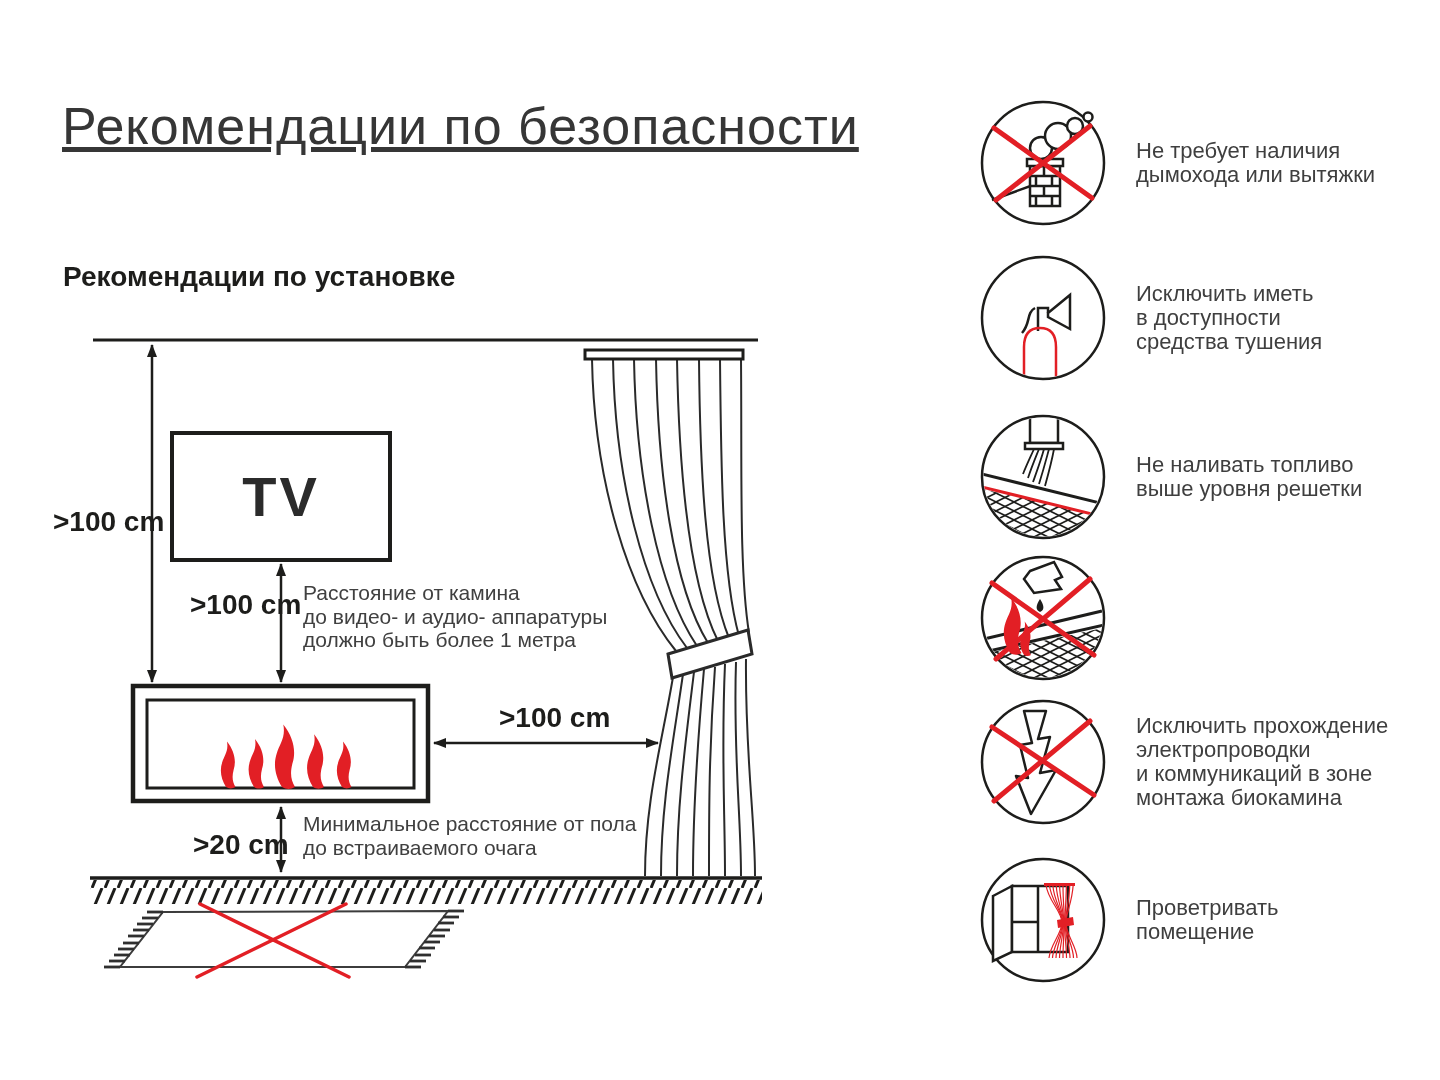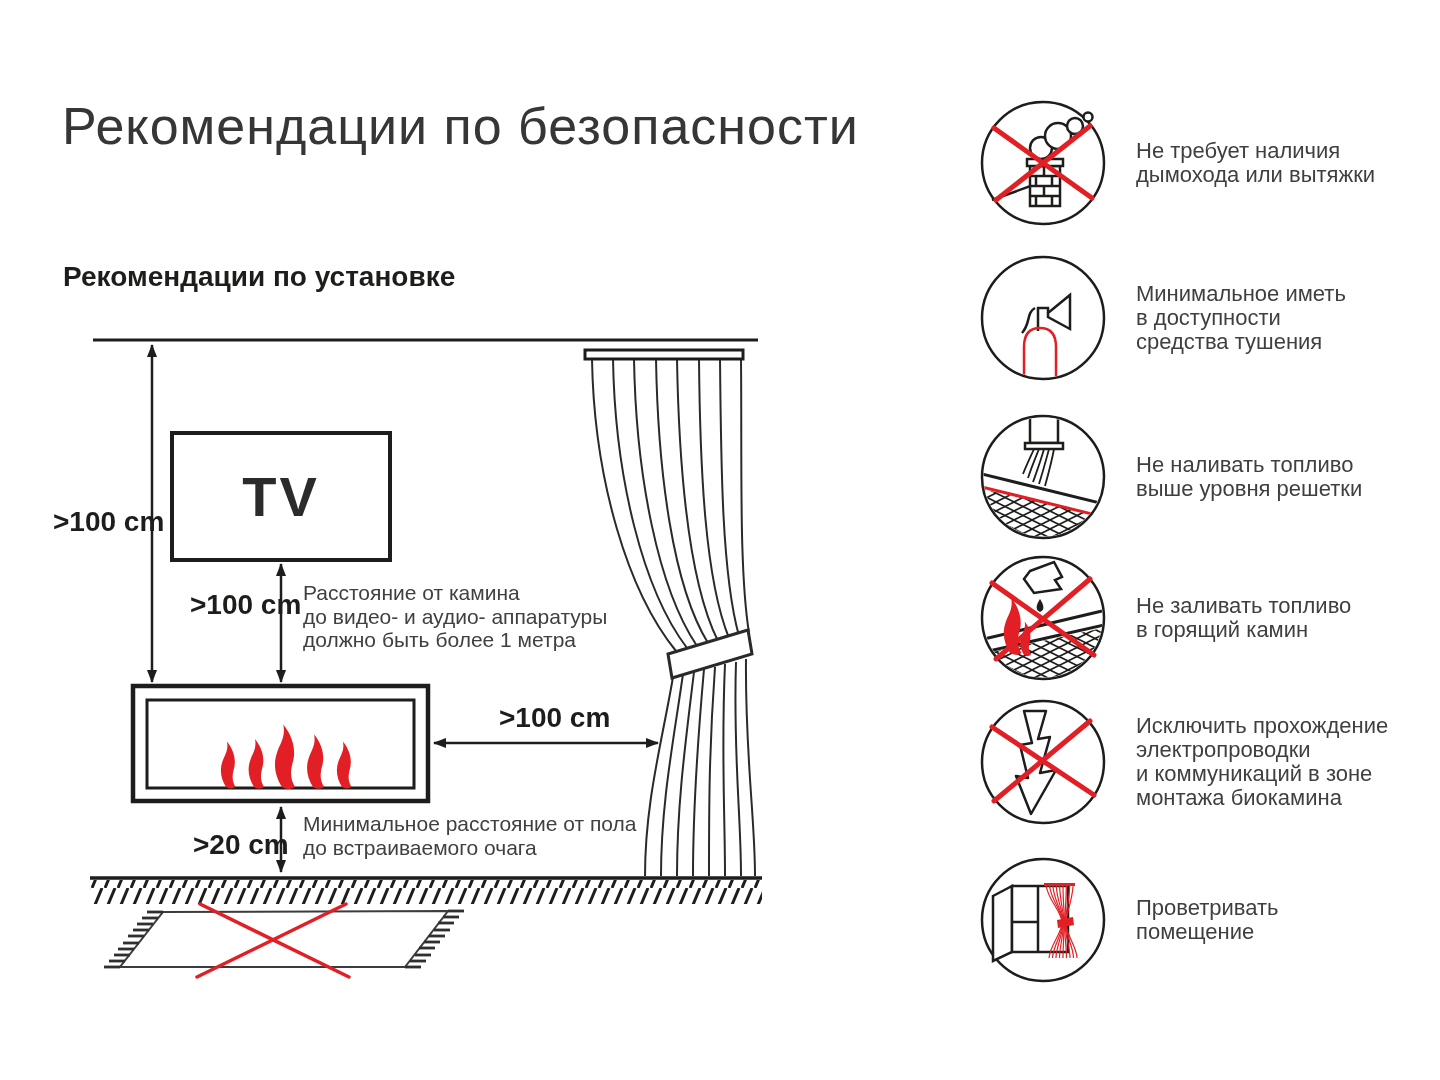--- a/index.html
+++ b/index.html
@@ -1,19 +1,19 @@
 <!DOCTYPE html>
 <html><head>
 <meta charset="utf-8">
 <style>
   html,body{margin:0;padding:0;background:#fff;}
   #page{position:relative;width:1440px;height:1080px;background:#ffffff;overflow:hidden;
         font-family:"Liberation Sans","DejaVu Sans",sans-serif;}
   .abs{position:absolute;}
-  #title{left:62px;top:96px;font-size:52px;font-weight:300;color:#363636;letter-spacing:1px;}
+  #title{left:62px;top:96px;font-size:52px;font-weight:300;color:#363636;letter-spacing:1px;text-decoration:underline;}
   #subtitle{left:63px;top:261px;font-size:28px;font-weight:700;color:#1d1d1b;}
   .dim-label{font-size:28px;font-weight:700;color:#1d1d1b;white-space:nowrap;}
   .note{font-size:21px;line-height:23.5px;color:#404040;white-space:pre-line;}
   #tv-label{left:172px;top:433px;width:218px;height:127px;display:flex;align-items:center;justify-content:center;
             font-size:56px;font-weight:700;color:#2b2b2b;letter-spacing:3px;}
   .safety-row{position:absolute;left:978px;display:flex;align-items:center;height:130px;}
   .safety-row svg{flex:0 0 auto;}
   .item-text{margin-left:28px;font-size:22px;line-height:24px;color:#3f3f3f;white-space:pre-line;}
   svg{display:block;}
 </style>
@@ -168,21 +168,21 @@
           </clipPath>
         </defs>
       <circle cx="65" cy="65" r="61" fill="#fff" stroke="#1d1d1b" stroke-width="2.5"></circle>
       <g clip-path="url(#c2)">
         <path d="M57,55 C48,60 53,70 44,80" stroke="#1d1d1b" stroke-width="2.5" fill="none"></path>
         <path d="M60,78 L60,55 L70,55 L70,60" stroke="#1d1d1b" stroke-width="2.5" fill="#fff"></path>
         <path d="M70,60 L92,42 L92,76 L70,64 Z" fill="#fff" stroke="#1d1d1b" stroke-width="2.5"></path>
         <path d="M46,124 L46,94 C46,81 52,75 62,75 C72,75 78,81 78,94 L78,124" fill="none" stroke="#e21f25" stroke-width="2.5"></path>
       </g>
     </svg>
-    <div class="item-text">Минимальное иметь
+    <div class="item-text">Исключить иметь
 в доступности
 средства тушения</div>
   </div>
 
   <div class="safety-row" style="top:412px">
     <svg width="130" height="130" viewBox="0 0 130 130">
       <defs>
           <clipPath id="c3">
             <circle cx="65" cy="65" r="59.5"></circle>
           </clipPath>
@@ -222,22 +222,20 @@
         <use href="#flame" transform="translate(32,100) scale(1.15)" fill="#e21f25"></use>
         <use href="#flame" transform="translate(46,102) scale(0.7)" fill="#e21f25"></use>
         <path d="M52,18 L76,9 L84,24 L77,27 L83,36 L56,40 L46,26 Z" fill="#fff" stroke="#1d1d1b" stroke-width="2.5"></path>
         <path d="M62,46 C58,52 57,57 62,59 C67,57 66,52 62,46 Z" fill="#1d1d1b"></path>
       </g>
       <g stroke="#e21f25" stroke-width="5" stroke-linecap="round">
         <line x1="14" y1="30" x2="116" y2="102"></line>
           <line x1="112" y1="26" x2="18" y2="106"></line>
       </g>
     </svg>
-    <div class="item-text">Не заливать топливо
-в горящий камин</div>
   </div>
 
   <div class="safety-row" style="top:697px">
     <svg width="130" height="130" viewBox="0 0 130 130">
       <circle cx="65" cy="65" r="61" fill="#fff" stroke="#1d1d1b" stroke-width="2.5"></circle>
       <path d="M46,14 L68,14 L60,42 L72,40 L62,76 L78,73 L53,117 L38,79 L50,81 L42,48 L54,46 Z" fill="#fff" stroke="#1d1d1b" stroke-width="2.5" stroke-linejoin="round"></path>
       <g stroke="#e21f25" stroke-width="5" stroke-linecap="round">
         <line x1="14" y1="30" x2="116" y2="98"></line>
           <line x1="112" y1="24" x2="16" y2="104"></line>
       </g>

